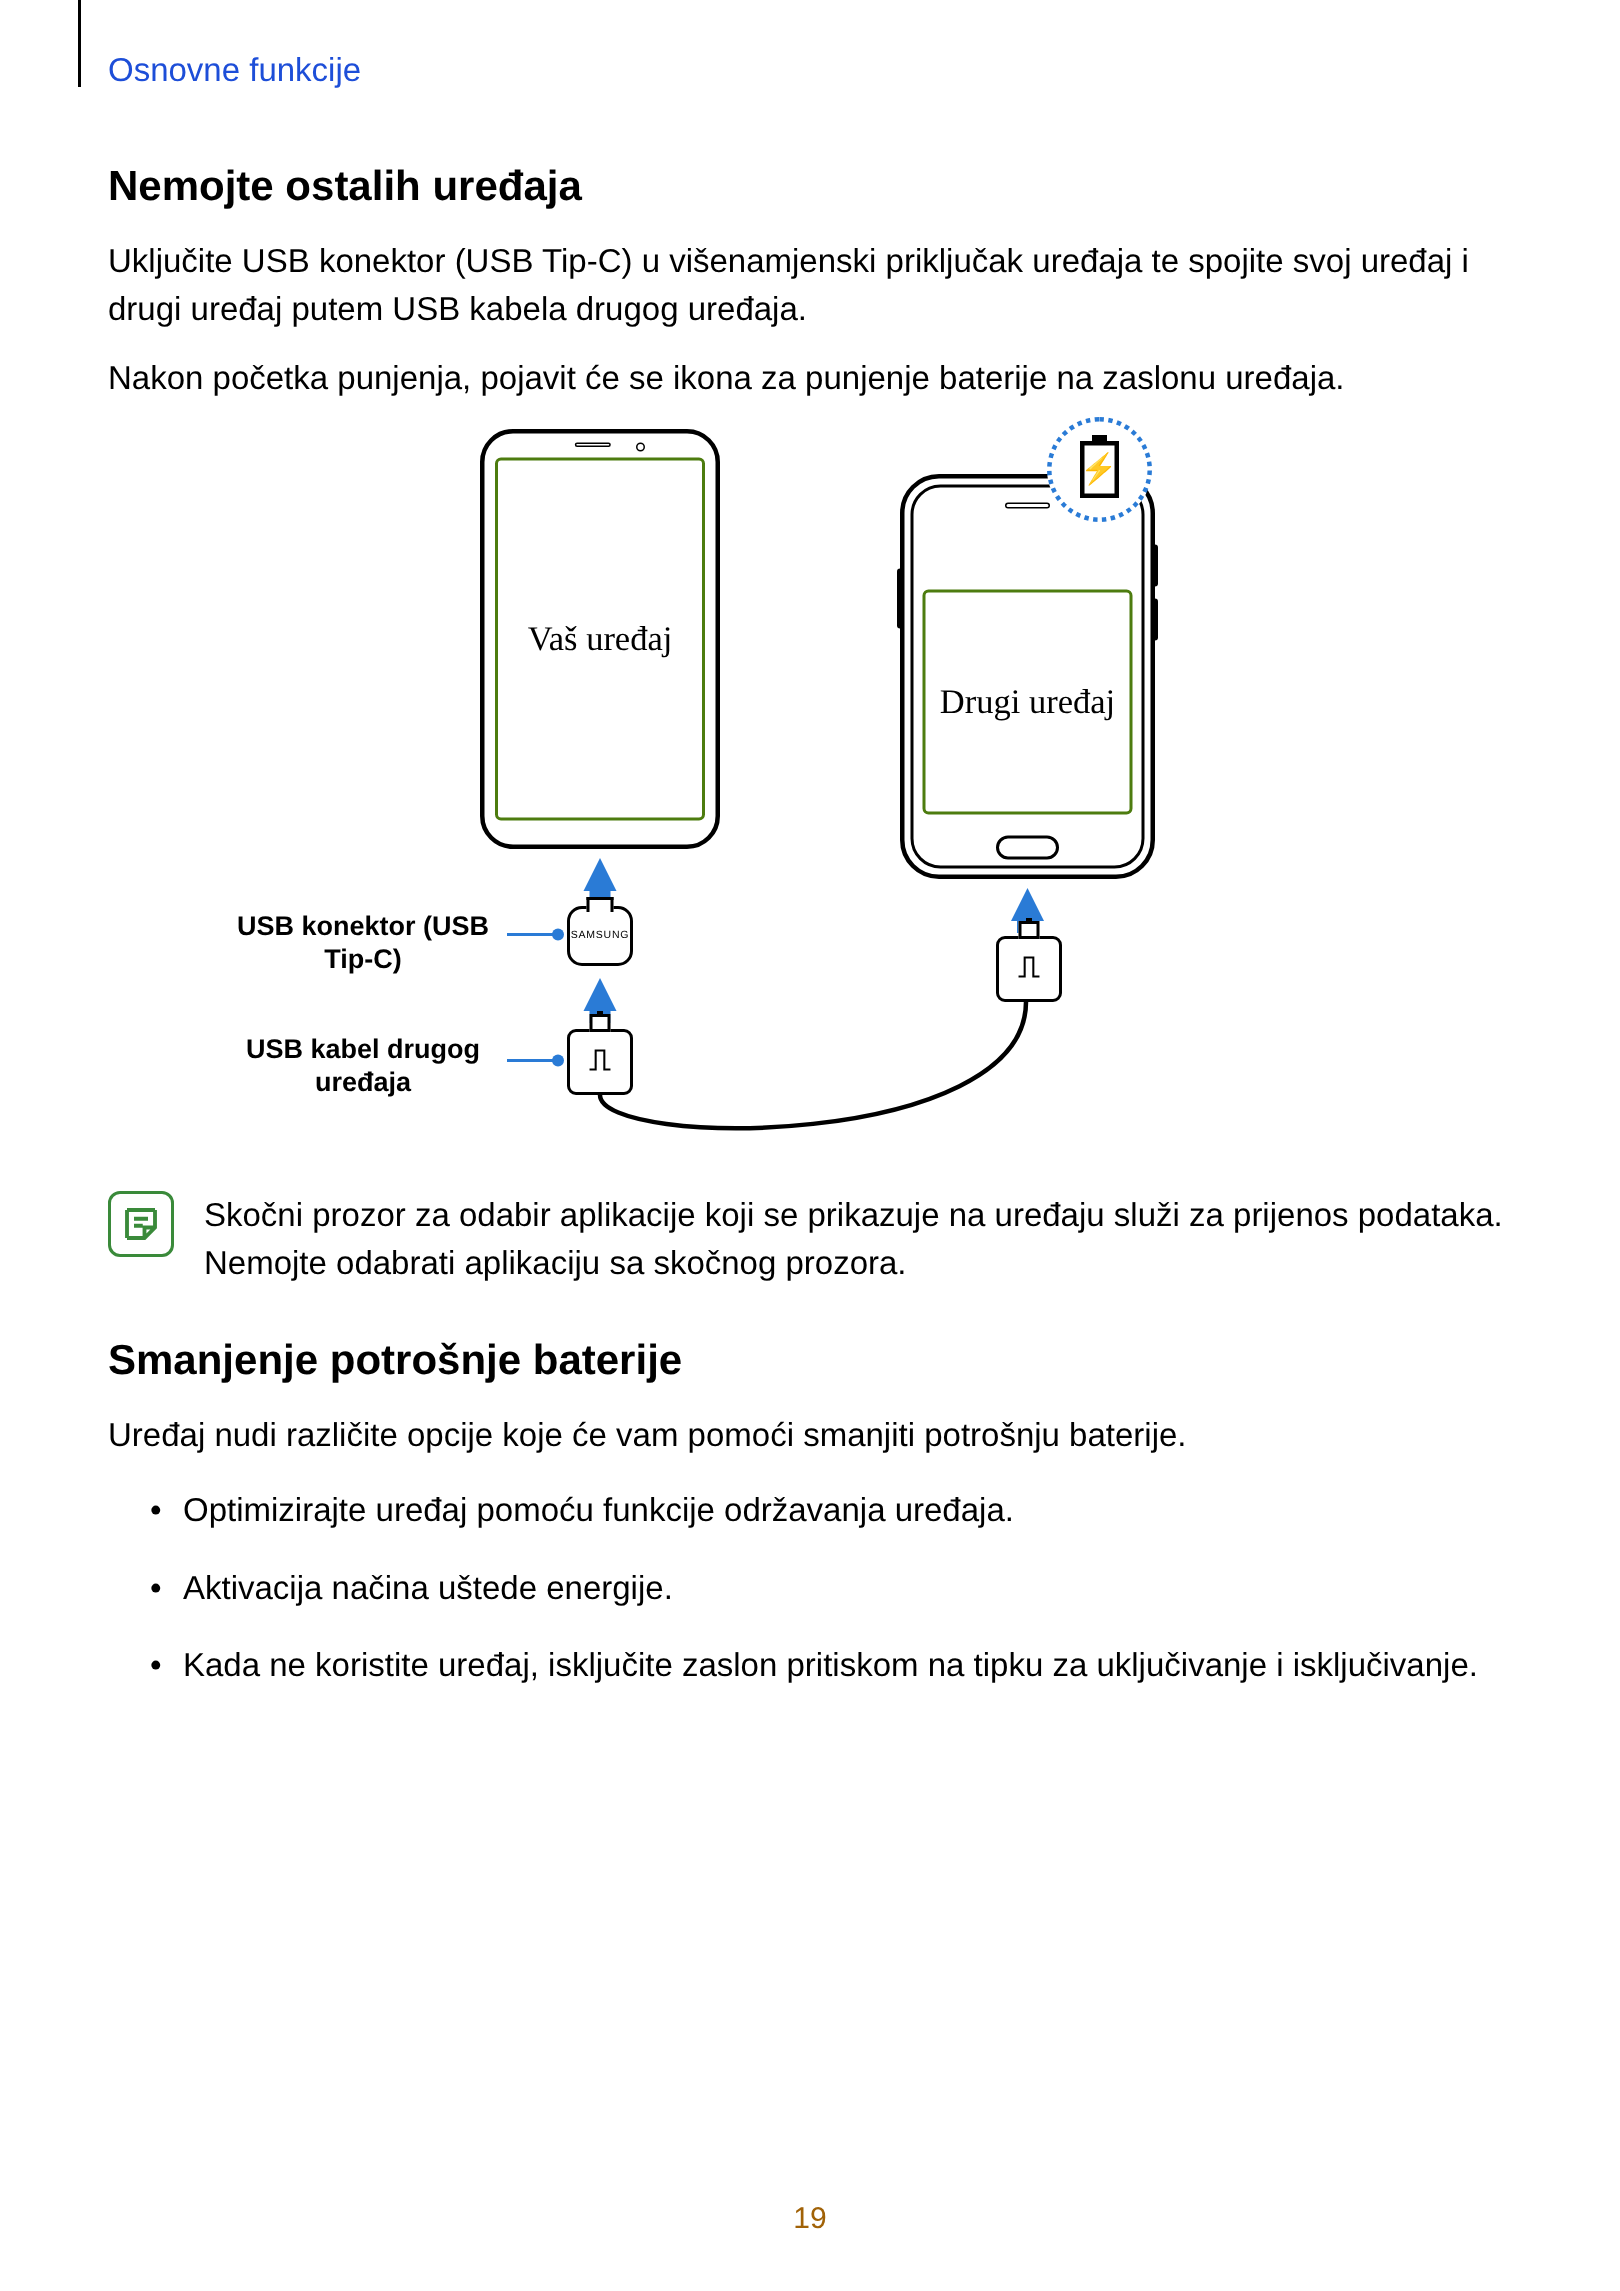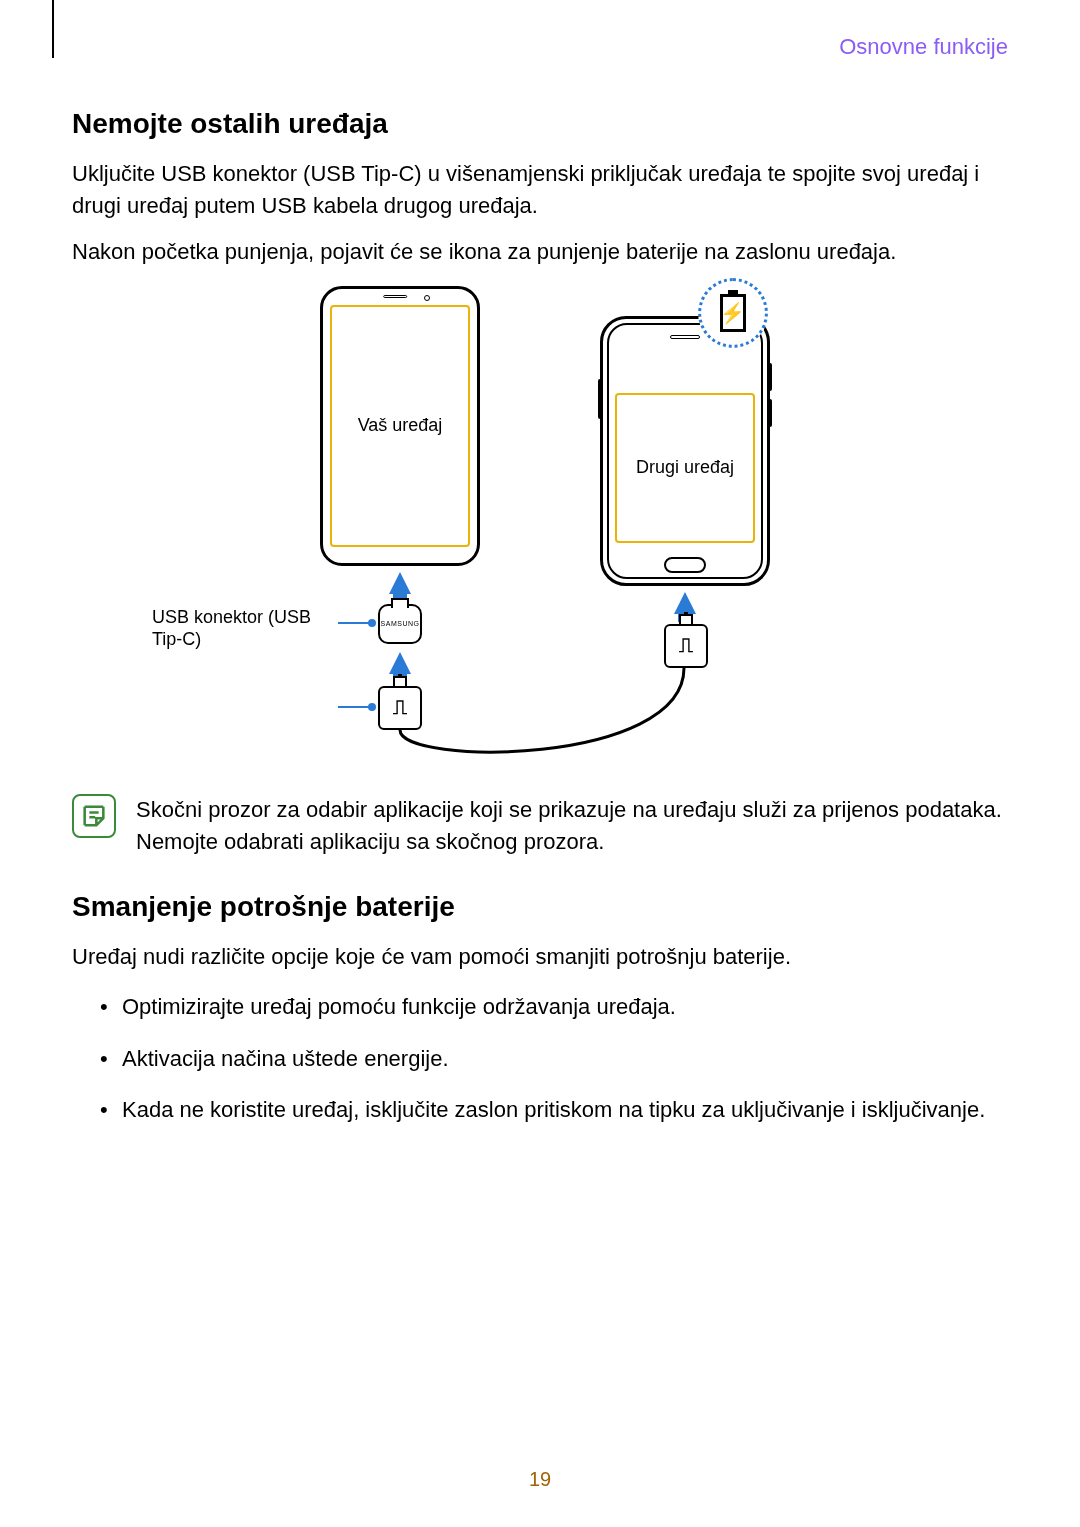--- a/index.html
+++ b/index.html
@@ -1,33 +1,33 @@
 <!DOCTYPE html>
 <html><head>
 <meta charset="utf-8">
 <style>
   * { box-sizing: border-box; margin: 0; padding: 0; }
   html, body { width: 1080px; height: 1527px; background: #fff; font-family: Arial, Helvetica, sans-serif; color: #000; }
   .page { position: relative; width: 1080px; height: 1527px; padding: 34px 72px 0 72px; }
   .vbar { position: absolute; left: 52px; top: 0; width: 2px; height: 58px; background: #000; }
-  .header { font-size: 22px; color: #8b5cf6; margin-left: 0; margin-bottom: 48px; text-align: right; }
+  .header { font-size: 22px; color: #1d4ed8; margin-left: 0; margin-bottom: 48px; }
   .h2 { font-size: 28px; font-weight: bold; margin-bottom: 18px; }
   .p { font-size: 22px; line-height: 1.45; margin-bottom: 14px; }
   .note { display: flex; gap: 20px; margin: 28px 0 34px 0; }
   .note-icon { flex: 0 0 44px; height: 44px; border: 2px solid #3a8a3a; border-radius: 8px; display:flex; align-items:center; justify-content:center; color:#3a8a3a; }
   .note-text { font-size: 22px; line-height: 1.45; }
   ul.bullets { list-style: none; padding-left: 28px; }
   ul.bullets li { font-size: 22px; line-height: 1.6; position: relative; padding-left: 22px; margin-bottom: 8px; margin-top: 16px; }
   ul.bullets li::before { content: "•"; position: absolute; left: 0; top: 0; font-size: 22px; }
   .pagenum { position: absolute; bottom: 36px; left: 0; right: 0; text-align: center; font-size: 20px; color: #a16207; }
 
   
   .diagram { position: relative; width: 860px; height: 480px; margin: 18px auto 0 auto; }
   .phone { position: absolute; border: 3px solid #000; border-radius: 22px; background: #fff; }
-  .phone .screen { position: absolute; border: 2px solid #eab308; border-radius: 4px; display:flex; align-items:center; justify-content:center; font-size: 18px; }
+  .phone .screen { position: absolute; border: 2px solid #4d7c0f; border-radius: 4px; display:flex; align-items:center; justify-content:center; font-size: 23px; font-family: Liberation Serif, serif; }
   #phone1 { left: 210px; top: 0; width: 160px; height: 280px; }
   #phone1 .screen { left: 7px; top: 16px; right: 7px; bottom: 16px; width: auto; }
   #phone1 .speaker { position:absolute; top:6px; left:50%; transform:translateX(-70%); width:24px; height:3px; border:1px solid #000; border-radius:2px; }
   #phone1 .cam { position:absolute; top:6px; left:50%; transform:translateX(24px); width:6px; height:6px; border:1px solid #000; border-radius:50%; }
   #phone2 { left: 490px; top: 30px; width: 170px; height: 270px; border-radius: 26px; }
   #phone2 .outer { position:absolute; inset:4px; border:2px solid #000; border-radius:20px; }
   #phone2 .screen { left: 12px; top: 34px; right: 12px; bottom: 40px; width:auto;margin-top:40px; }
   #phone2 .speaker { position:absolute; top:16px; left:50%; transform:translateX(-50%); width:30px; height:4px; border:1px solid #000; border-radius:3px; }
   #phone2 .home { position:absolute; bottom:10px; left:50%; transform:translateX(-50%); width:42px; height:16px; border:2px solid #000; border-radius:10px; }
   #phone2 .sidebtn { position:absolute; right:-5px; width:4px; height:28px; background:#000; border-radius:2px; }
@@ -46,21 +46,21 @@
   #conn2 .plug { position:absolute; top:-12px; left:50%; transform:translateX(-50%); width:14px; height:12px; border:2px solid #000; background:#fff; }
   #conn2 .plug::before{content:"";position:absolute;top:-4px;left:3px;width:3px;height:4px;background:#000;}
   #conn2 .plug::after{content:"";position:absolute;top:-4px;right:3px;width:3px;height:4px;background:#000;}
   #conn3 { left:554px; top:338px; width:44px; height:44px; border-radius:6px; }
   #conn3 .plug { position:absolute; top:-12px; left:50%; transform:translateX(-50%); width:14px; height:12px; border:2px solid #000; background:#fff; }
   #conn3 .plug::before{content:"";position:absolute;top:-4px;left:3px;width:3px;height:4px;background:#000;}
   #conn3 .plug::after{content:"";position:absolute;top:-4px;right:3px;width:3px;height:4px;background:#000;}
 
   .usb-glyph { font-size:20px; font-weight:bold; }
 
-  .label { position:absolute; font-size:18px; text-align:left; line-height:1.25; }
+  .label { position:absolute; font-size:18px; text-align:center; line-height:1.25;font-weight:bold; }
   #lbl1 { left: 42px; top: 320px; width: 180px; }
   #lbl2 { left: 42px; top: 402px; width: 180px; }
   .lead { position:absolute; height:2px; background:#2a7bd6; }
   .lead::after{ content:""; position:absolute; right:-2px; top:-3px; width:8px; height:8px; background:#2a7bd6; border-radius:50%; }
   #lead1 { left:228px; top:336px; width:36px; }
   #lead2 { left:228px; top:420px; width:36px; }
   .cable-path { position:absolute; left:286px; top:382px; width:292px; height:100px; }
 
   
   .halo { position:absolute; left:588px; top:-8px; width:70px; height:70px; border-radius:50%; border:3px dotted #2a7bd6; display:flex; align-items:center; justify-content:center; background:#fff; }
@@ -119,20 +119,21 @@
         <span class="plug"></span>
         <span class="usb-glyph">⎍</span>
       </div>
 
     <svg class="cable-path" viewBox="0 0 292 100">
       <path d="M 4 62 C 4 98, 288 98, 288 0" stroke="#000" stroke-width="3" fill="none"></path>
     </svg>
 
     <div id="lbl1" class="label">USB konektor (USB Tip-C)</div>
     <div id="lead1" class="lead"></div>
+    <div id="lbl2" class="label">USB kabel drugog uređaja</div>
     <div id="lead2" class="lead"></div>
   </div>
 
   <div class="note">
     <div class="note-icon">
       <svg width="28" height="28" viewBox="0 0 24 24" fill="none" stroke="#3a8a3a" stroke-width="2.2">
           <path d="M4 4 L20 4 M4 4 L4 20 M4 20 L14 20 L20 14 L20 4 M14 20 L14 14 L20 14 M8 9 L16 9 M8 13 L13 13"></path>
         </svg>
     </div>
     <div class="note-text">Skočni prozor za odabir aplikacije koji se prikazuje na uređaju služi za prijenos podataka. Nemojte odabrati aplikaciju sa skočnog prozora.</div>

